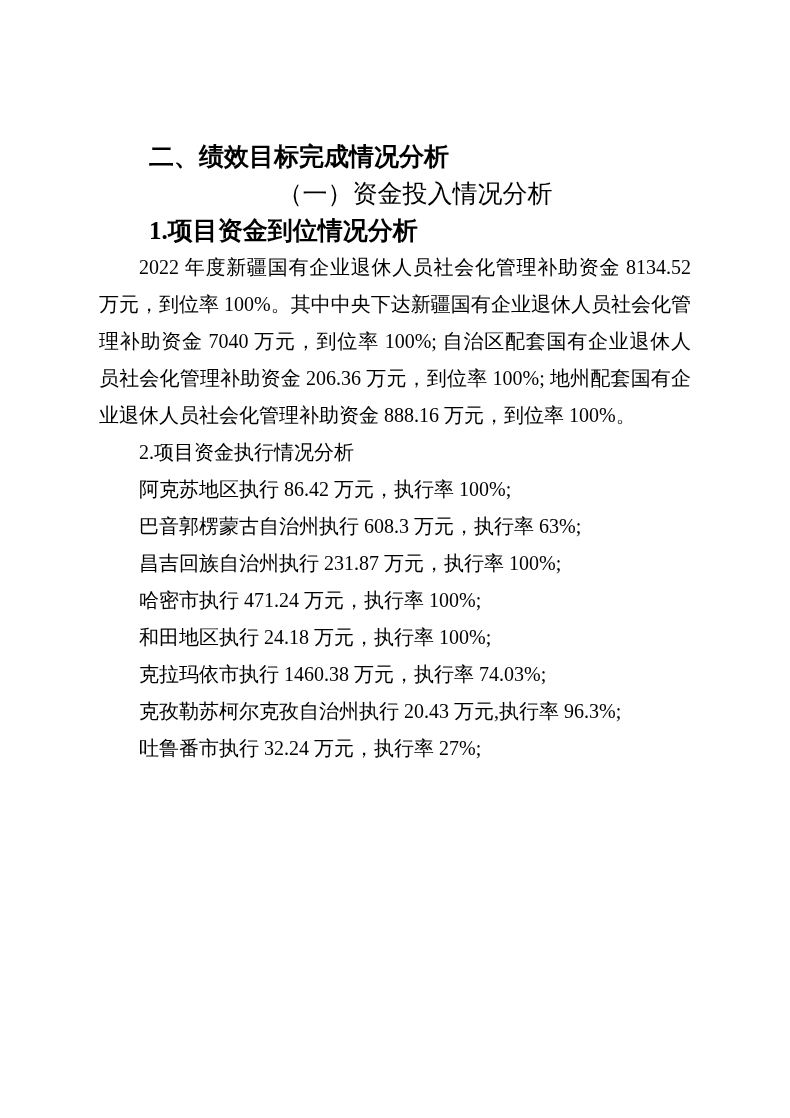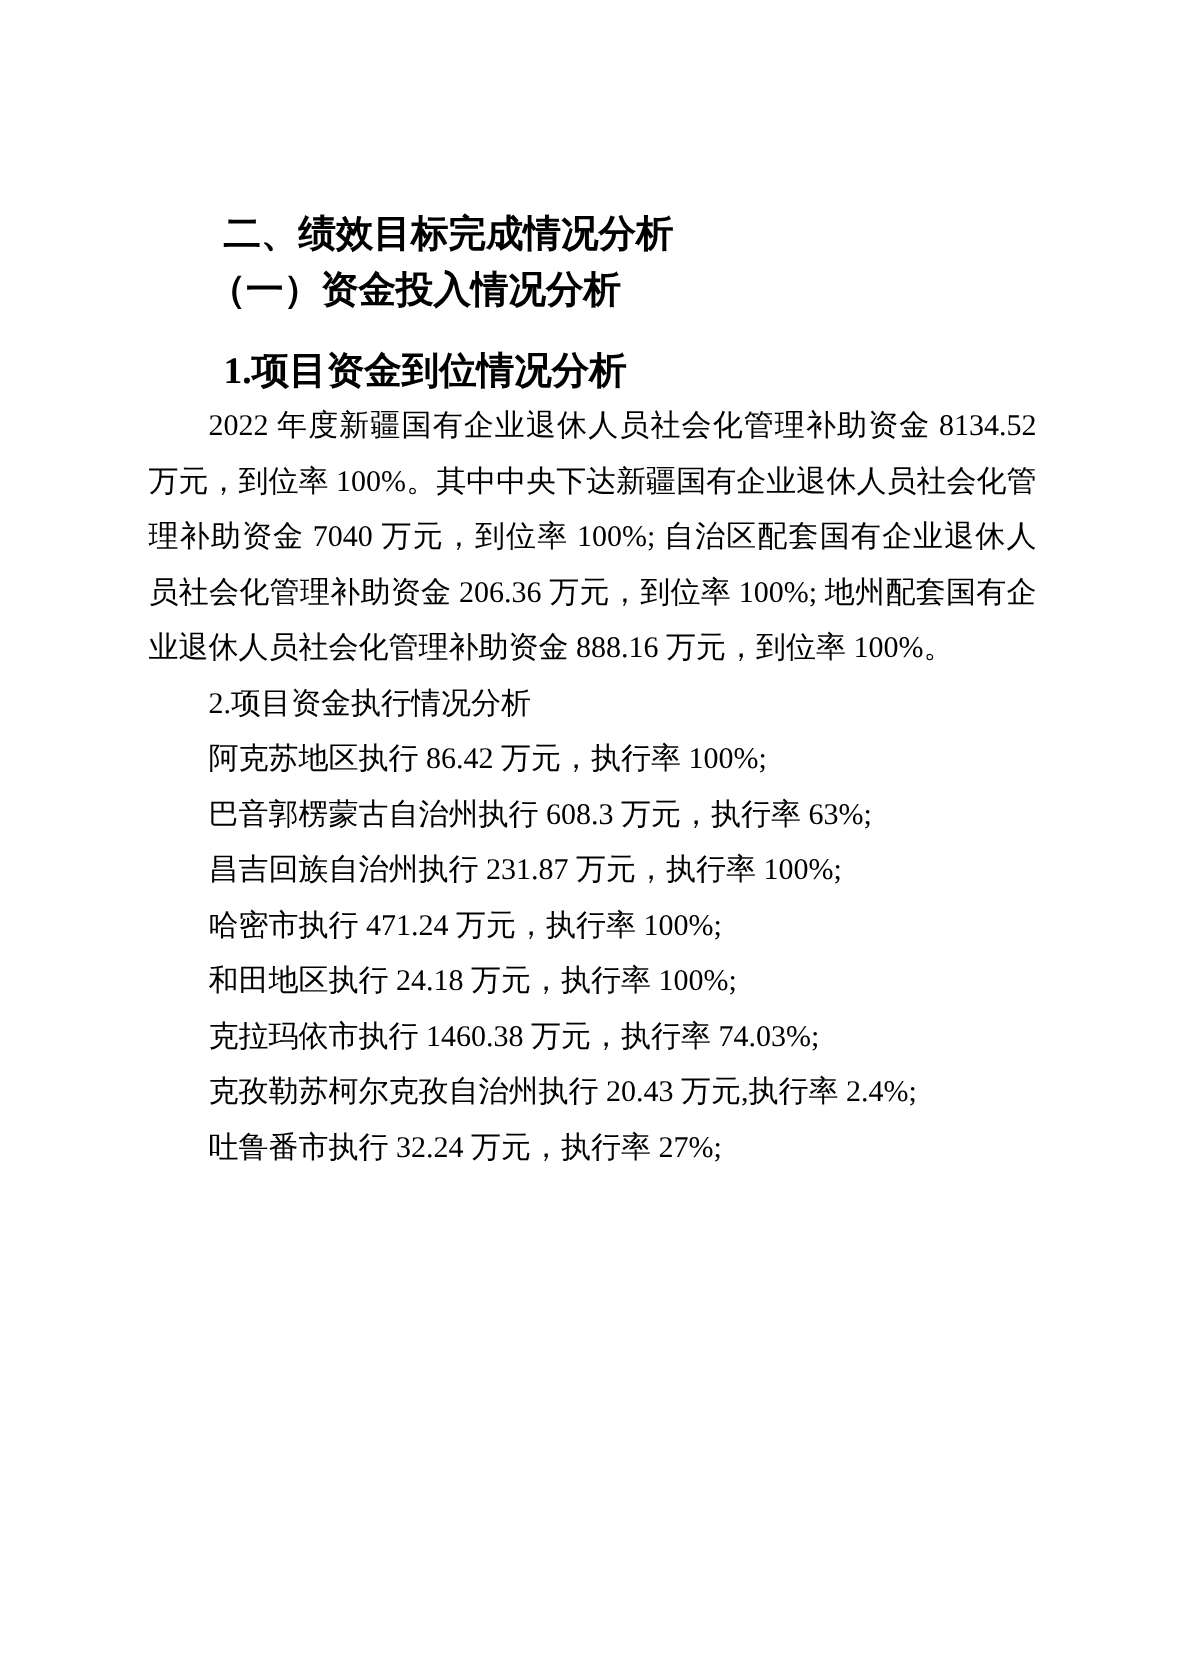--- a/index.html
+++ b/index.html
@@ -32,30 +32,29 @@
     word-break: break-all;
     color: #000000;
   }
   .block.h1 {
     font-family: "Liberation Sans", "DejaVu Sans", sans-serif;
     font-weight: bold;
     font-size: 25px;
     text-align: left;
   }
   .block.h2 {
-    font-weight: bold;
+    font-weight: normal;
     font-size: 25px;
-    text-align: left;
+    text-align: center;
     text-indent: 1.6em;
   }
   .block.h3 {
     font-weight: bold;
     font-size: 25px;
     text-align: left;
-    margin-top: 17px;
   }
   .page-number {
     position: absolute;
     left: 100px;
     top: 1016px;
     font-size: 21px;
     letter-spacing: 5px;
     color: #000000;
   }
 </style>
@@ -68,17 +67,17 @@
       <div class="block h2">（一）资金投入情况分析</div>
       <div class="block h3">1.项目资金到位情况分析</div>
       <div class="block p">2022 年度新疆国有企业退休人员社会化管理补助资金 8134.52 万元，到位率 100%。其中中央下达新疆国有企业退休人员社会化管理补助资金 7040 万元，到位率 100%; 自治区配套国有企业退休人员社会化管理补助资金 206.36 万元，到位率 100%; 地州配套国有企业退休人员社会化管理补助资金 888.16 万元，到位率 100%。</div>
       <div class="block p">2.项目资金执行情况分析</div>
       <div class="block p">阿克苏地区执行 86.42 万元，执行率 100%;</div>
       <div class="block p">巴音郭楞蒙古自治州执行 608.3 万元，执行率 63%;</div>
       <div class="block p">昌吉回族自治州执行 231.87 万元，执行率 100%;</div>
       <div class="block p">哈密市执行 471.24 万元，执行率 100%;</div>
       <div class="block p">和田地区执行 24.18 万元，执行率 100%;</div>
       <div class="block p">克拉玛依市执行 1460.38 万元，执行率 74.03%;</div>
-      <div class="block p">克孜勒苏柯尔克孜自治州执行 20.43 万元,执行率 2.4%;</div>
+      <div class="block p">克孜勒苏柯尔克孜自治州执行 20.43 万元,执行率 96.3%;</div>
       <div class="block p">吐鲁番市执行 32.24 万元，执行率 27%;</div>
     </div>
   <div class="page-number">- 6 -</div>
 </div>
 
 </body></html>

